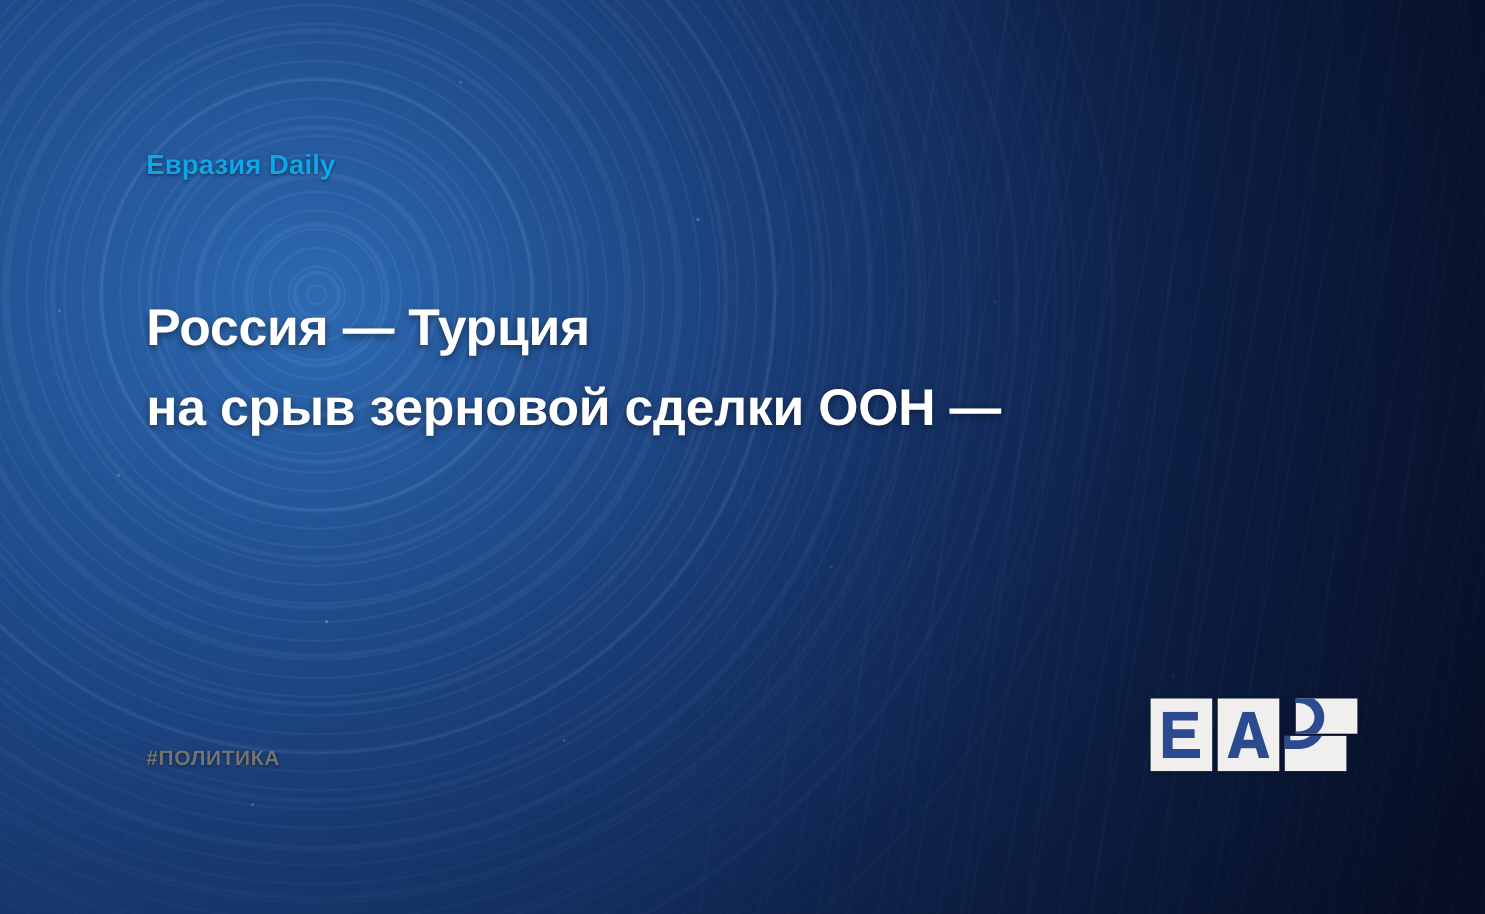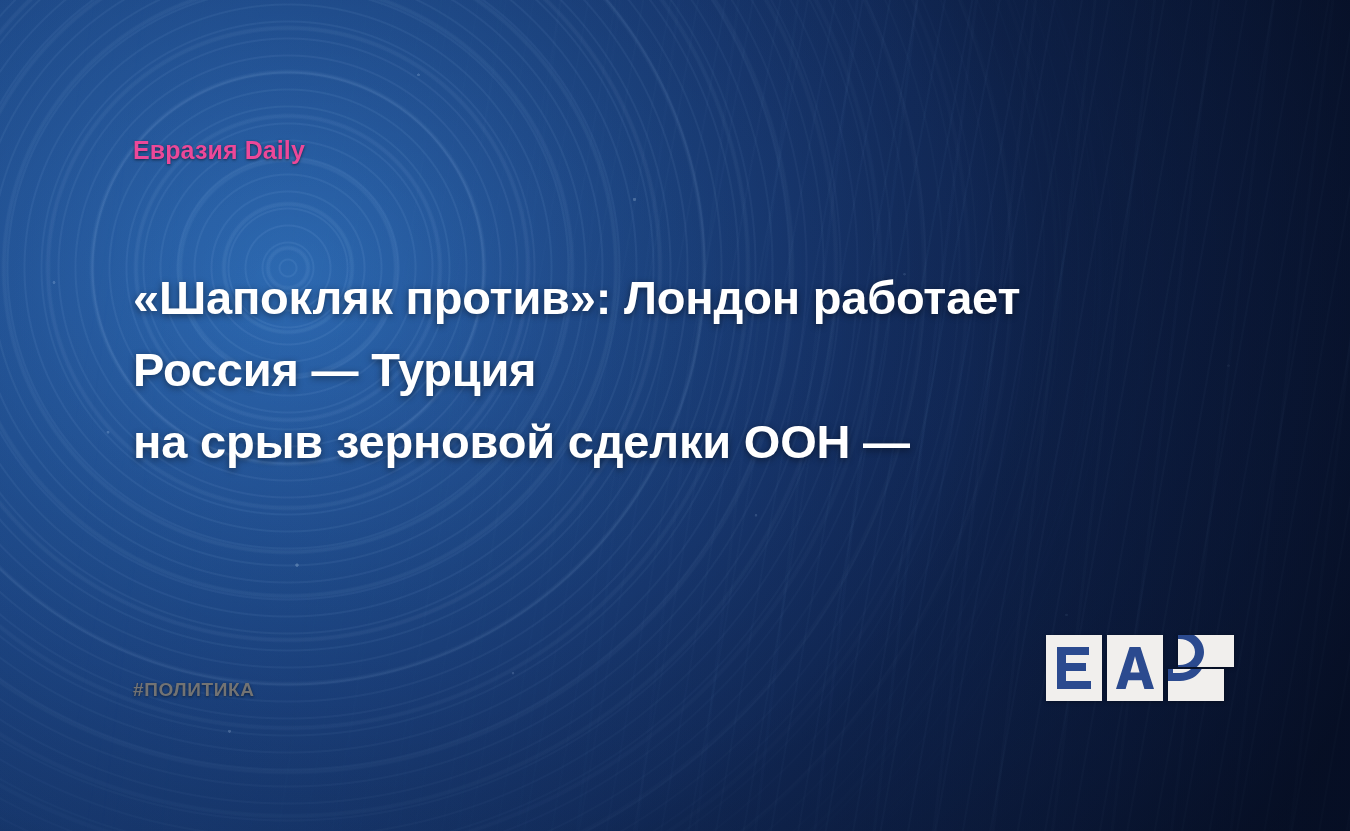--- a/index.html
+++ b/index.html
@@ -117,21 +117,21 @@
     inset: 0;
   }
 
   .brand {
     position: absolute;
     left: 133px;
     top: 136px;
     font-size: 25px;
     font-weight: 700;
     letter-spacing: 0.1px;
-    color: #ec4899;
+    color: #0ea5e9;
     text-shadow: 0 1px 3px rgba(0,0,0,0.55);
     white-space: nowrap;
   }
 
   .headline {
     position: absolute;
     left: 133px;
     top: 262px;
     width: 1030px;
     margin: 0;
@@ -207,21 +207,20 @@
   <div class="bg-layer bg-rings"></div>
   <div class="bg-layer bg-streaks"></div>
   <div class="bg-layer bg-speckle"></div>
   <div class="bg-layer bg-vignette"></div>
 
   <div class="content">
 
     <div class="brand">Евразия Daily</div>
 
     <h1 class="headline">
-      <span style="display: block;">«Шапокляк против»: Лондон работает</span>
       <span style="display: block;">Россия — Турция</span>
       <span style="display: block;">на срыв зерновой сделки ООН —</span>
     </h1>
 
     <div class="tag">#ПОЛИТИКА</div>
 
     <div class="logo" role="img" aria-label="EADaily">
 
       <div class="logo-tile" style="background: rgb(241, 239, 237);">
         <span>

